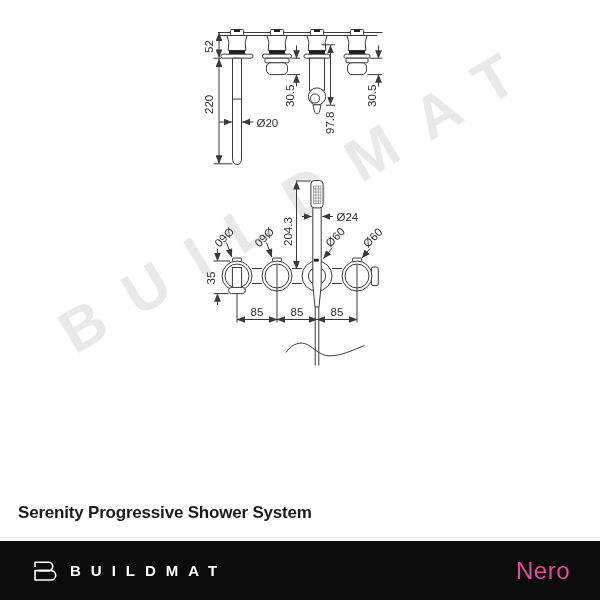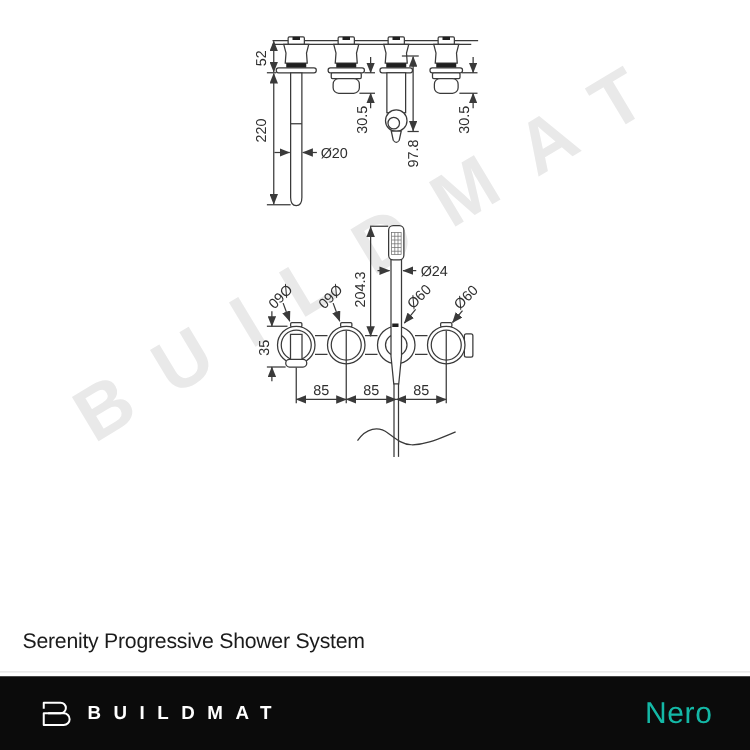--- a/index.html
+++ b/index.html
@@ -11,30 +11,30 @@
              font-size:60px;font-weight:700;letter-spacing:30px;white-space:nowrap;
              color:#e9e9e9;user-select:none;}
   
   .draw{position:absolute;left:0;top:0;}
   .ln{stroke:#3a3a3a;stroke-width:1;fill:none;}
   .wf{stroke:#3a3a3a;stroke-width:1;fill:#ffffff;}
   .dk{fill:#1f1f1f;stroke:none;}
   .grid{stroke:#666;stroke-width:0.55;fill:none;}
   .dim{font:11.5px "Liberation Sans",sans-serif;fill:#2f2f2f;}
   
-  .title{position:absolute;left:18px;top:503px;font-size:17px;font-weight:400;
+  .title{position:absolute;left:18px;top:503px;font-size:17px;font-weight:700;
          letter-spacing:-0.2px;color:#1b1b1b;}
   .divider{position:absolute;left:0;top:537px;width:600px;height:1px;background:#e4e4e4;}
   
   .footer{position:absolute;left:0;top:541px;width:600px;height:59px;background:#0b0b0b;
           display:flex;align-items:center;justify-content:space-between;
           padding:0 30px;box-sizing:border-box;}
   .brand{display:flex;align-items:center;gap:10px;}
   .brand-word{color:#ffffff;font-size:15px;font-weight:700;letter-spacing:10px;}
-  .nero{color:#14b8a6;font-size:24px;font-weight:400;letter-spacing:0.5px;}
+  .nero{color:#ec4899;font-size:24px;font-weight:400;letter-spacing:0.5px;}
 </style>
 </head>
 <body>
 
 <div id="stage">
 
   <div class="watermark">BUILDMAT</div>
 
   <svg class="draw" width="600" height="497" viewBox="0 0 600 497">
     <defs>

